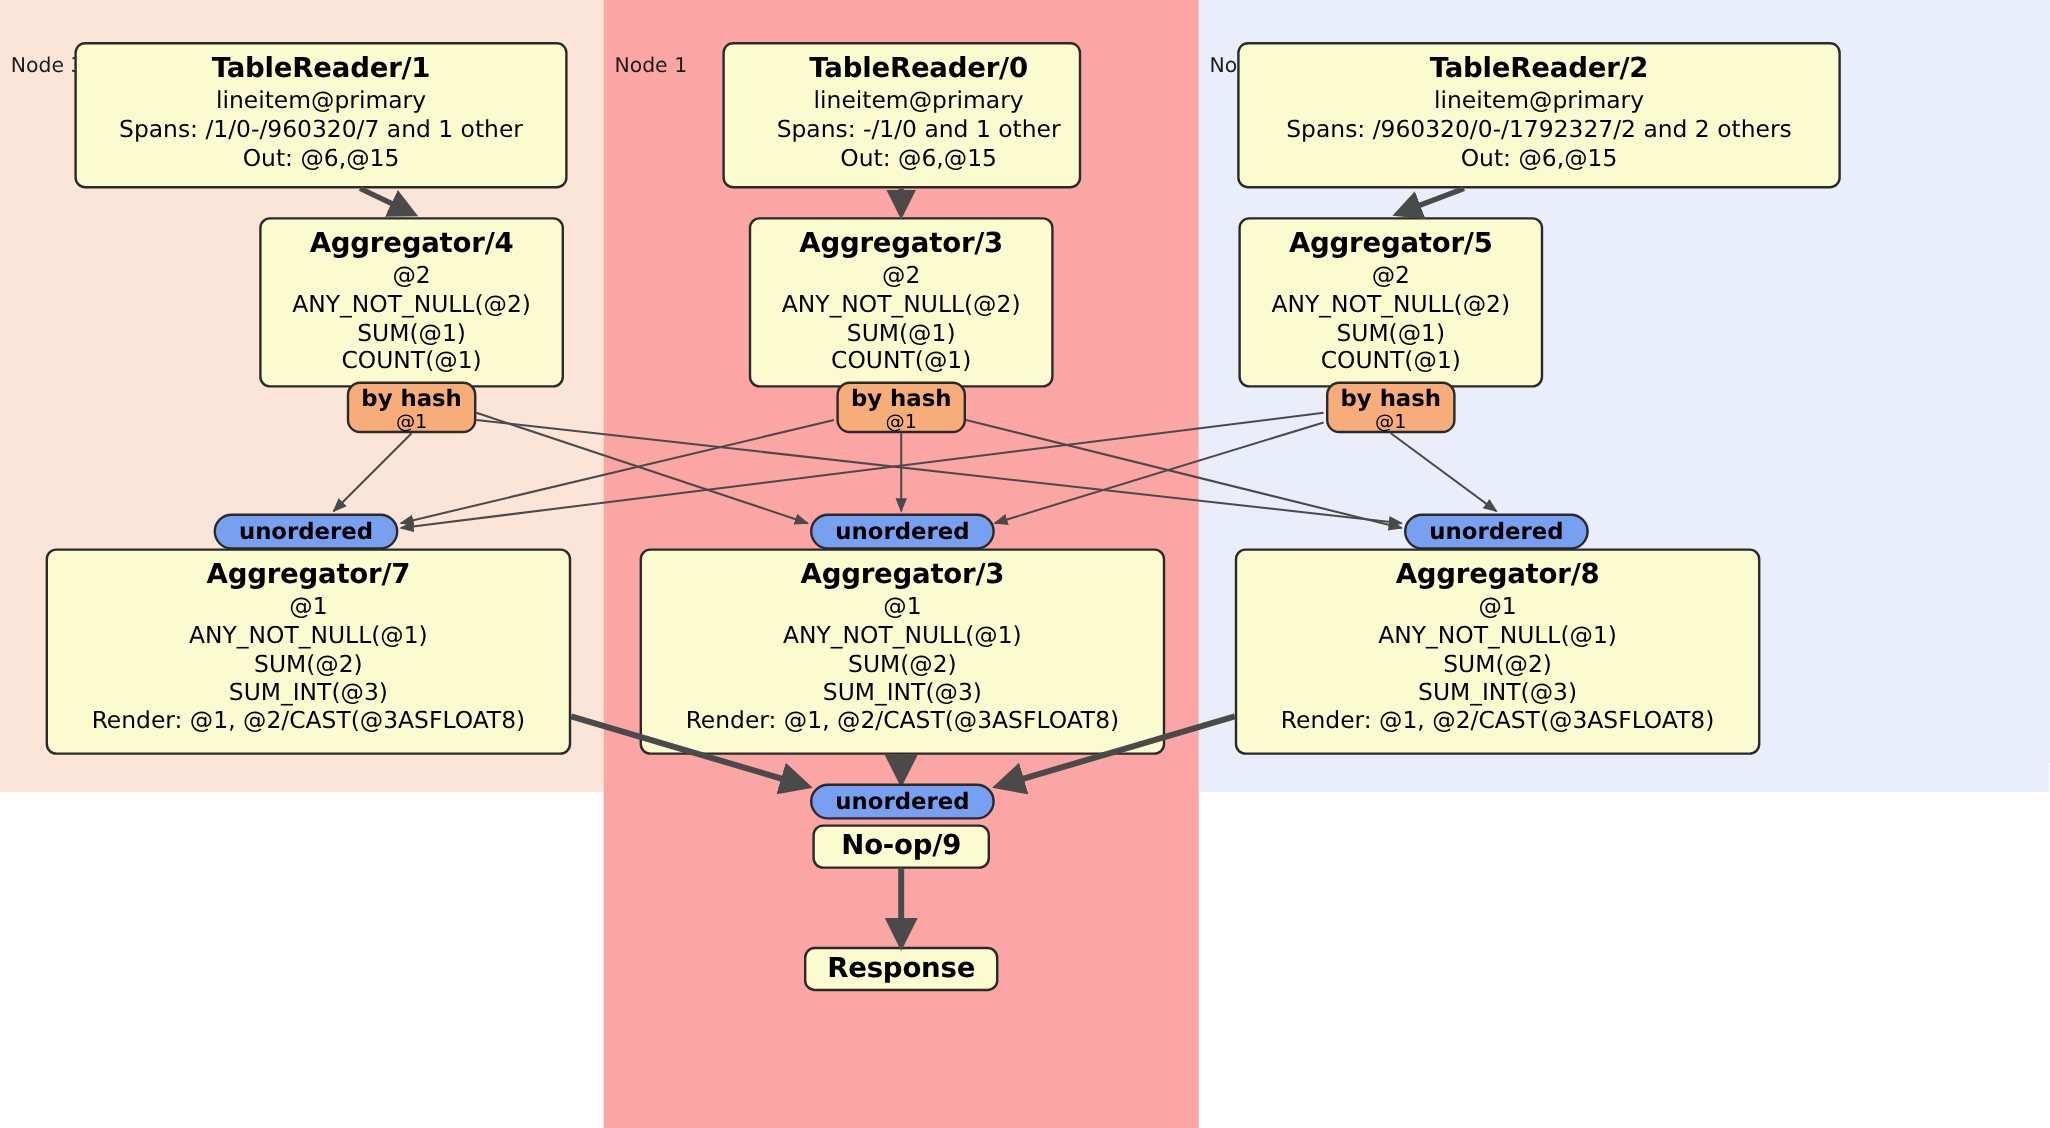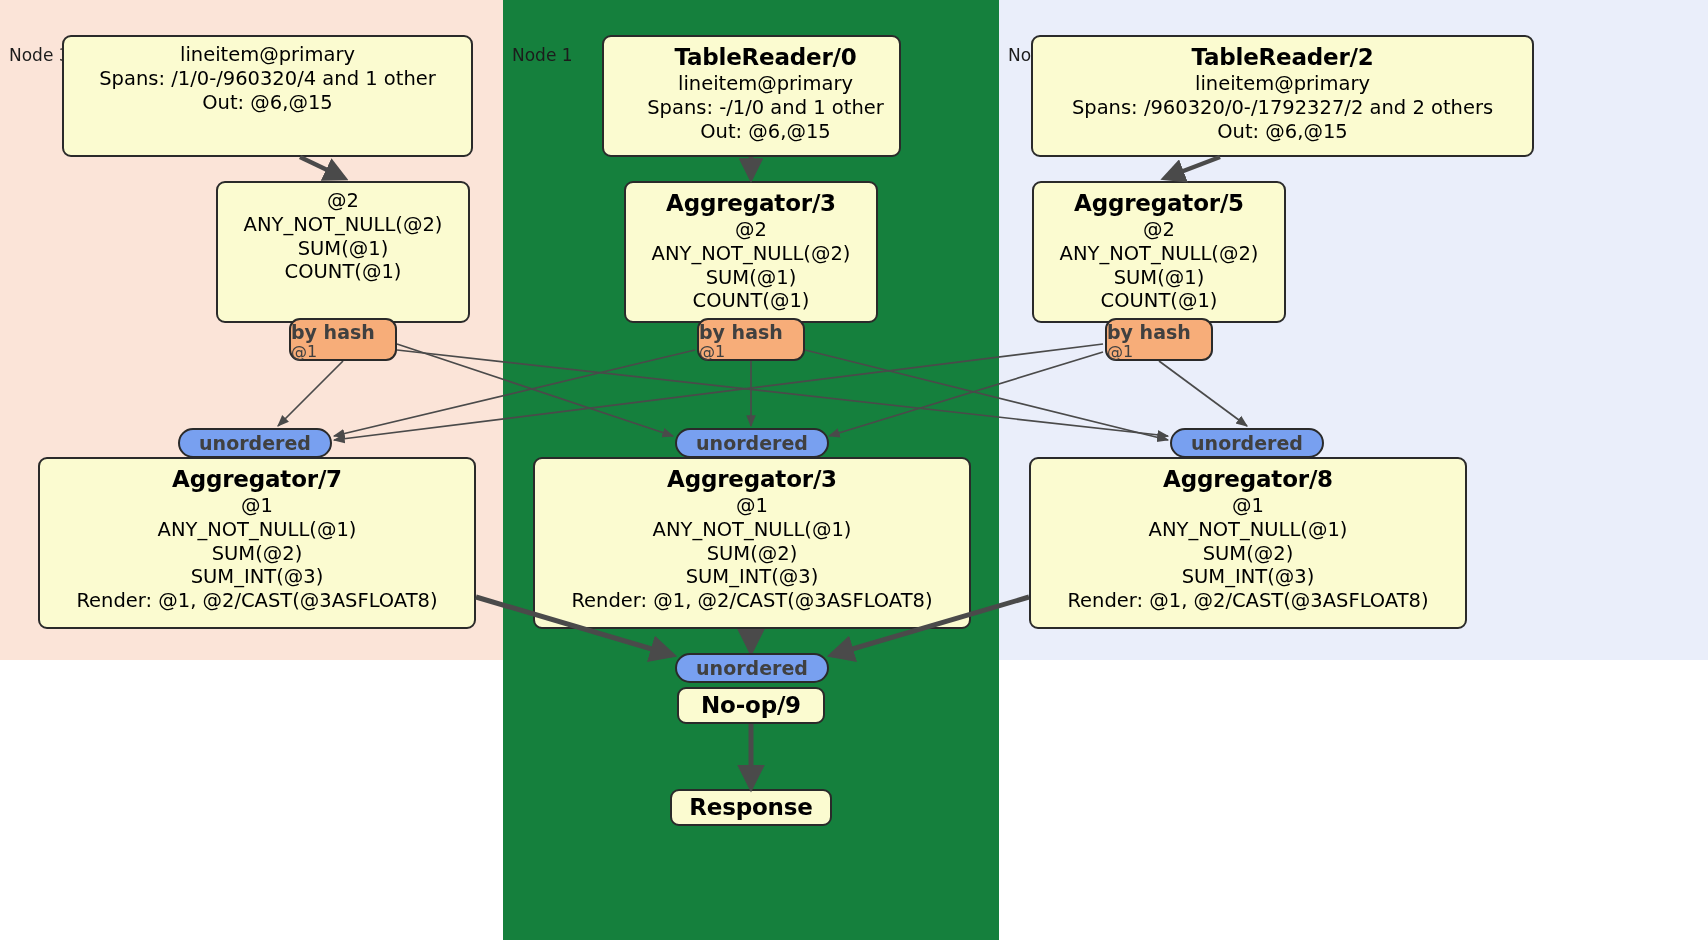--- a/index.html
+++ b/index.html
@@ -64,22 +64,22 @@
     justify-content: center;
   }
   .box.compact .title {
     margin-bottom: 0;
   }
   
   .badge {
     position: absolute;
     box-sizing: border-box;
     border: 2.2px solid #2a2a2a;
-    text-align: left;
-    color: #404040;
+    text-align: center;
+    color: #000000;
     z-index: 9;
   }
   .badge-hash {
     background: #f7ad79;
     border-radius: 11px;
     padding: 2px 0 3px 0;
     line-height: 1.1;
   }
   .badge-hash .bl1 {
     font-weight: bold;
@@ -113,21 +113,21 @@
 </style>
 </head>
 <body>
 
 <div id="canvas">
 
   <div id="panels">
       <div class="panel" style="left: 0px; top: 0px; width: 503px; height: 660px; background: rgb(251, 228, 216);">
         <div class="panel-label">Node 3</div>
       </div>
-      <div class="panel" style="left: 503px; top: 0px; width: 496px; height: 940px; background: #15803d;">
+      <div class="panel" style="left: 503px; top: 0px; width: 496px; height: 940px; background: #fca5a5;">
         <div class="panel-label">Node 1</div>
       </div>
       <div class="panel" style="left: 999px; top: 0px; width: 709px; height: 660px; background: rgb(234, 238, 250);">
         <div class="panel-label">Node 2</div>
       </div>
     </div>
 
   <svg class="edges" id="edges-thin">
     <defs>
       <marker id="arrow-thin" viewBox="0 0 10 10" refX="9" refY="5" markerWidth="7" markerHeight="7" orient="auto-start-reverse">
@@ -143,37 +143,39 @@
       <line x1="695" y1="350" x2="334" y2="436" stroke="#4a4a4a" stroke-width="1.7" marker-end="url(#arrow-thin)"></line>
       <line x1="751" y1="361" x2="751" y2="426" stroke="#4a4a4a" stroke-width="1.7" marker-end="url(#arrow-thin)"></line>
       <line x1="805" y1="350" x2="1168" y2="440" stroke="#4a4a4a" stroke-width="1.7" marker-end="url(#arrow-thin)"></line>
       <line x1="1103" y1="344" x2="334" y2="440" stroke="#4a4a4a" stroke-width="1.7" marker-end="url(#arrow-thin)"></line>
       <line x1="1103" y1="352" x2="829" y2="436" stroke="#4a4a4a" stroke-width="1.7" marker-end="url(#arrow-thin)"></line>
       <line x1="1159" y1="361" x2="1247" y2="426" stroke="#4a4a4a" stroke-width="1.7" marker-end="url(#arrow-thin)"></line>
     </svg>
 
   <div id="boxes">
       <div class="box" style="left: 62px; top: 35px; width: 411px; height: 122px;">
+        <div class="title">TableReader/1</div>
         <div class="line">lineitem@primary</div>
-        <div class="line">Spans: /1/0-/960320/4 and 1 other</div>
+        <div class="line">Spans: /1/0-/960320/7 and 1 other</div>
         <div class="line">Out: @6,@15</div>
       </div>
       <div class="box" style="left: 602px; top: 35px; width: 299px; height: 122px; padding-left: 38px;">
         <div class="title">TableReader/0</div>
         <div class="line">lineitem@primary</div>
         <div class="line">Spans: -/1/0 and 1 other</div>
         <div class="line">Out: @6,@15</div>
       </div>
       <div class="box" style="left: 1031px; top: 35px; width: 503px; height: 122px;">
         <div class="title">TableReader/2</div>
         <div class="line">lineitem@primary</div>
         <div class="line">Spans: /960320/0-/1792327/2 and 2 others</div>
         <div class="line">Out: @6,@15</div>
       </div>
       <div class="box" style="left: 216px; top: 181px; width: 254px; height: 142px;">
+        <div class="title">Aggregator/4</div>
         <div class="line">@2</div>
         <div class="line">ANY_NOT_NULL(@2)</div>
         <div class="line">SUM(@1)</div>
         <div class="line">COUNT(@1)</div>
       </div>
       <div class="box" style="left: 624px; top: 181px; width: 254px; height: 142px;">
         <div class="title">Aggregator/3</div>
         <div class="line">@2</div>
         <div class="line">ANY_NOT_NULL(@2)</div>
         <div class="line">SUM(@1)</div>

